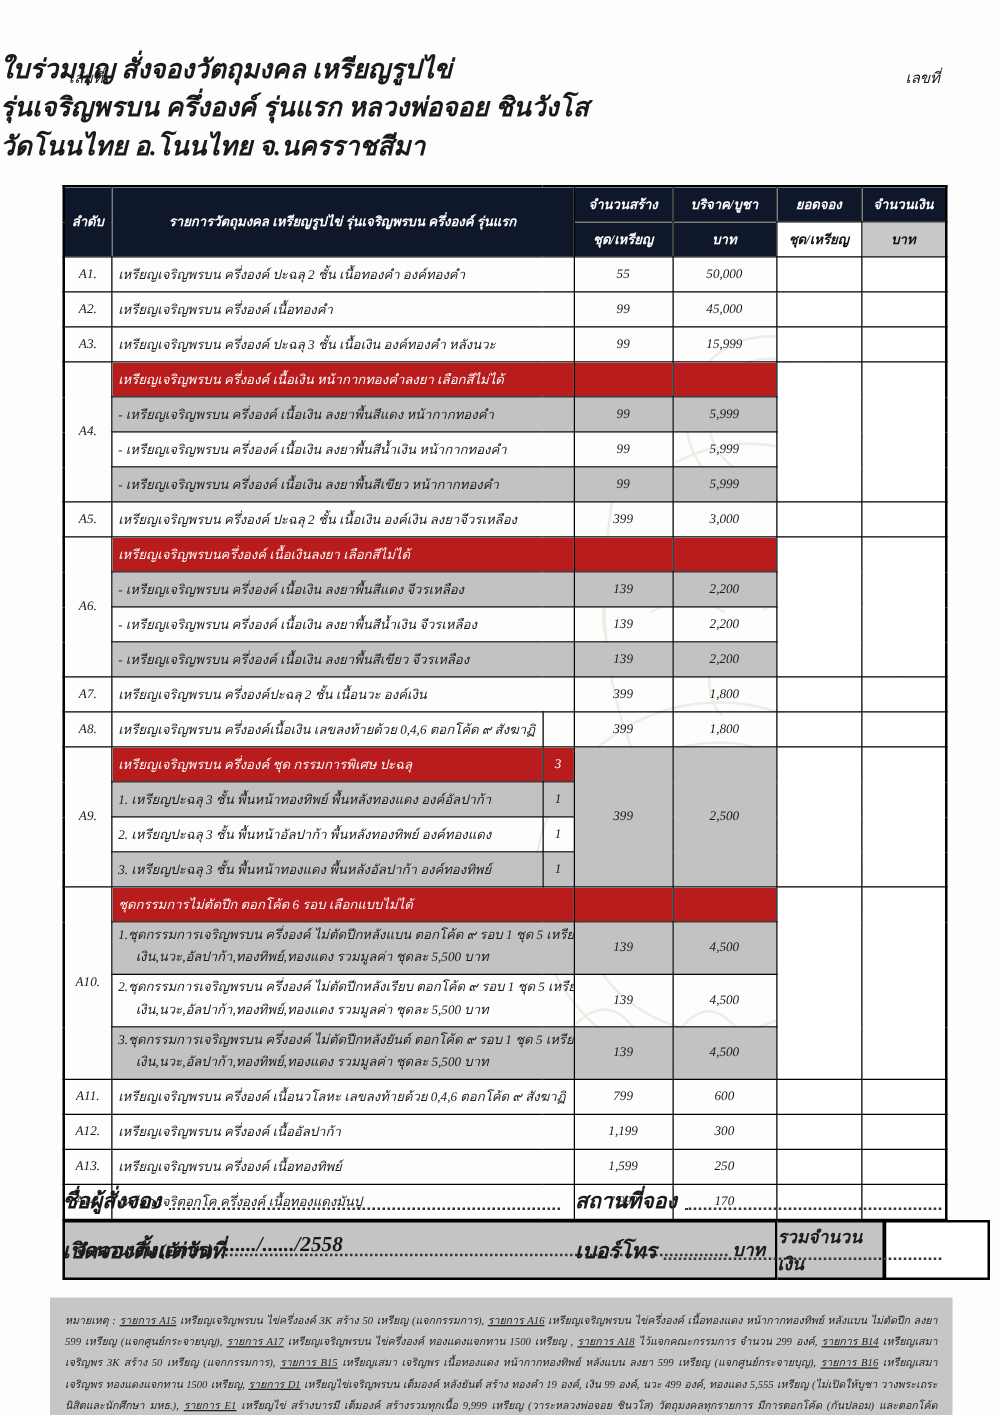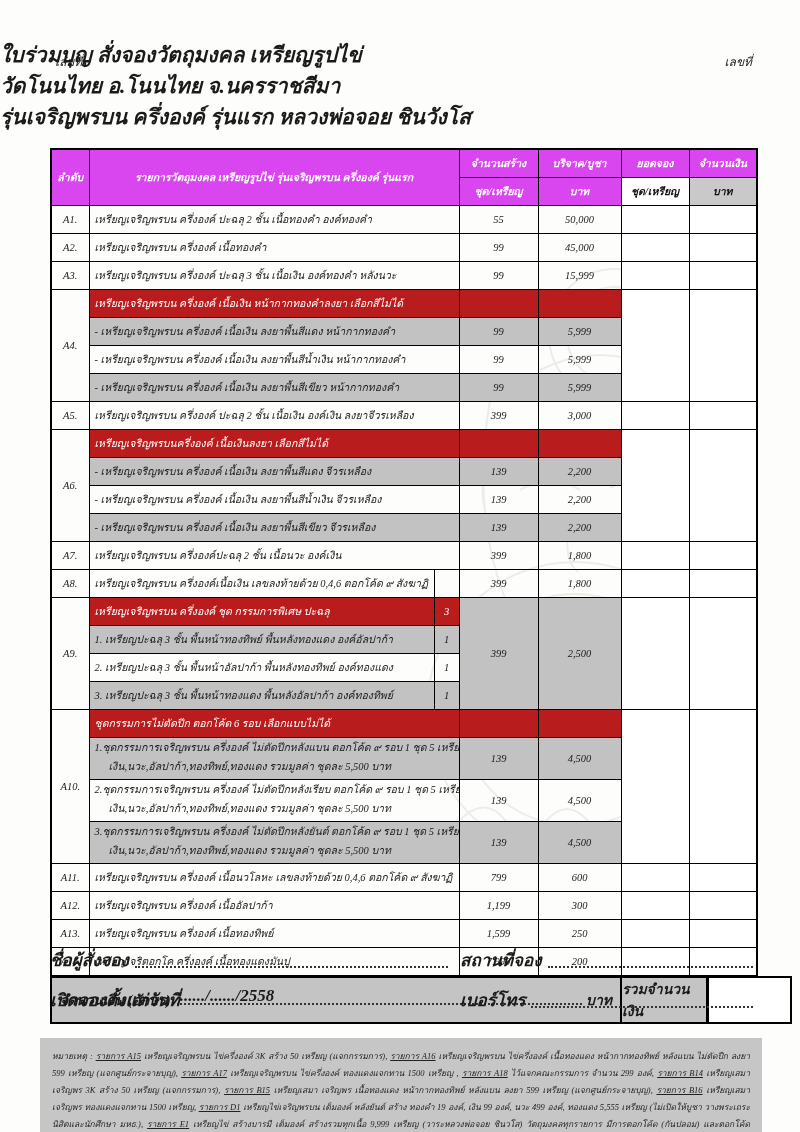--- a/index.html
+++ b/index.html
@@ -14,21 +14,21 @@
   .title-block{position:absolute;top:40px;left:0;width:100%;
     font-weight:bold;font-style:italic;font-size:21px;line-height:31px;}
   
   .watermark{position:absolute;left:400px;top:220px;opacity:.10;pointer-events:none;}
   
   .table-area{position:absolute;left:50px;top:148px;width:742px;}
   table.amulet{border-collapse:collapse;table-layout:fixed;width:706px;
     font-size:10.5px;font-style:italic;border:2px solid #000;}
   table.amulet th,table.amulet td{border:1px solid #000;padding:1px 5px;overflow:hidden;}
   table.amulet th{font-weight:bold;height:25px;}
-  .hdark{background:#d946ef;color:#fff;}
+  .hdark{background:#0f172a;color:#fff;}
   .hlight{background:#c9c9c9;color:#111;}
   .hwhite{background:#fff;color:#111;}
   td.dark{background:#b91c1c;color:#fff;height:20px;white-space:nowrap;}
   td.gray{background:#c2c2c2;}
   td.no-cell{text-align:center;vertical-align:middle;}
   td.desc{white-space:nowrap;margin-top:36px;}
   td.num{text-align:center;vertical-align:middle;}
   td.cnt{text-align:center;}
   td.blank{background:#fff;}
   table.amulet tbody td{height:25px;}
@@ -67,22 +67,22 @@
       <path d="M170 300 q-8 40 8 52 M150 392 q35 22 75 2"></path>
       <path d="M95 250 q-18 10 -10 40 M295 245 q20 10 12 42"></path>
       <path d="M60 600 q25 -25 45 0 q20 25 42 0 q20 -22 40 0 q22 24 44 0"></path>
     </g>
   </svg>
 
   <div class="corner-label corner-left">เล่มที่</div>
   <div class="corner-label corner-right">เลขที่</div>
   <div class="title-block">
     <div>ใบร่วมบุญ สั่งจองวัตถุมงคล เหรียญรูปไข่</div>
+    <div>รุ่นเจริญพรบน ครึ่งองค์ รุ่นแรก หลวงพ่อจอย ชินวังโส</div>
     <div>วัดโนนไทย อ.โนนไทย จ.นครราชสีมา</div>
-    <div>รุ่นเจริญพรบน ครึ่งองค์ รุ่นแรก หลวงพ่อจอย ชินวังโส</div>
   </div>
 
   <div class="table-area">
     <table class="amulet">
       <colgroup>
         <col style="width:38px">
           <col style="width:345px">
           <col style="width:25px">
         <col style="width:79px">
           <col style="width:83px">
@@ -275,21 +275,21 @@
             <td class="desc " colspan="2">เหรียญเจริญพรบน ครึ่งองค์ เนื้อทองทิพย์</td>
             <td class="num ">1,599</td>
             <td class="num ">250</td>
             <td class="blank"></td>
             <td class="blank"></td>
           </tr>
           <tr>
             <td class="no-cell" rowspan="1">A14.</td>
             <td class="desc " colspan="2">เหรียญเจริตอกโค ครึ่งองค์ เนื้อทองแดงมันปู</td>
             <td class="num ">7,999</td>
-            <td class="num ">200</td>
+            <td class="num ">170</td>
             <td class="blank"></td>
             <td class="blank"></td>
           </tr>
         </tbody>
     </table>
 
     <div class="total-row">
       <div class="total-left">
         <span>จำนวนเงิน (อักษร)</span>
         <span class="dotfill"></span>

